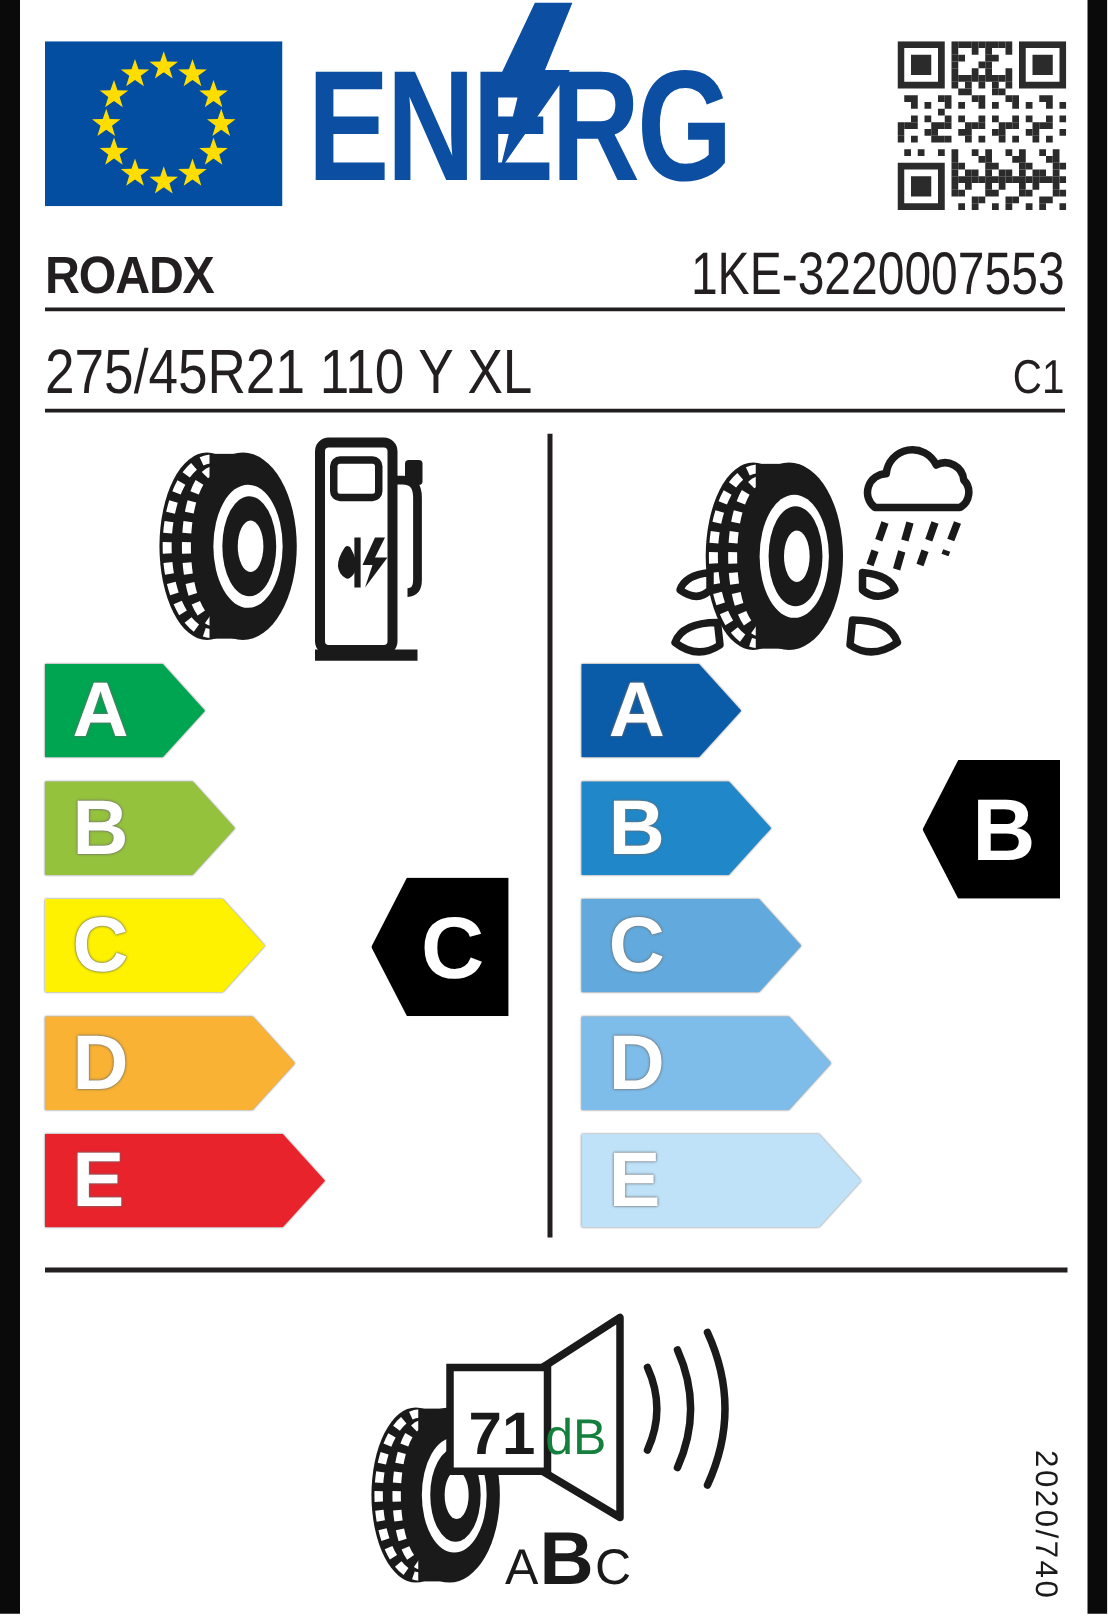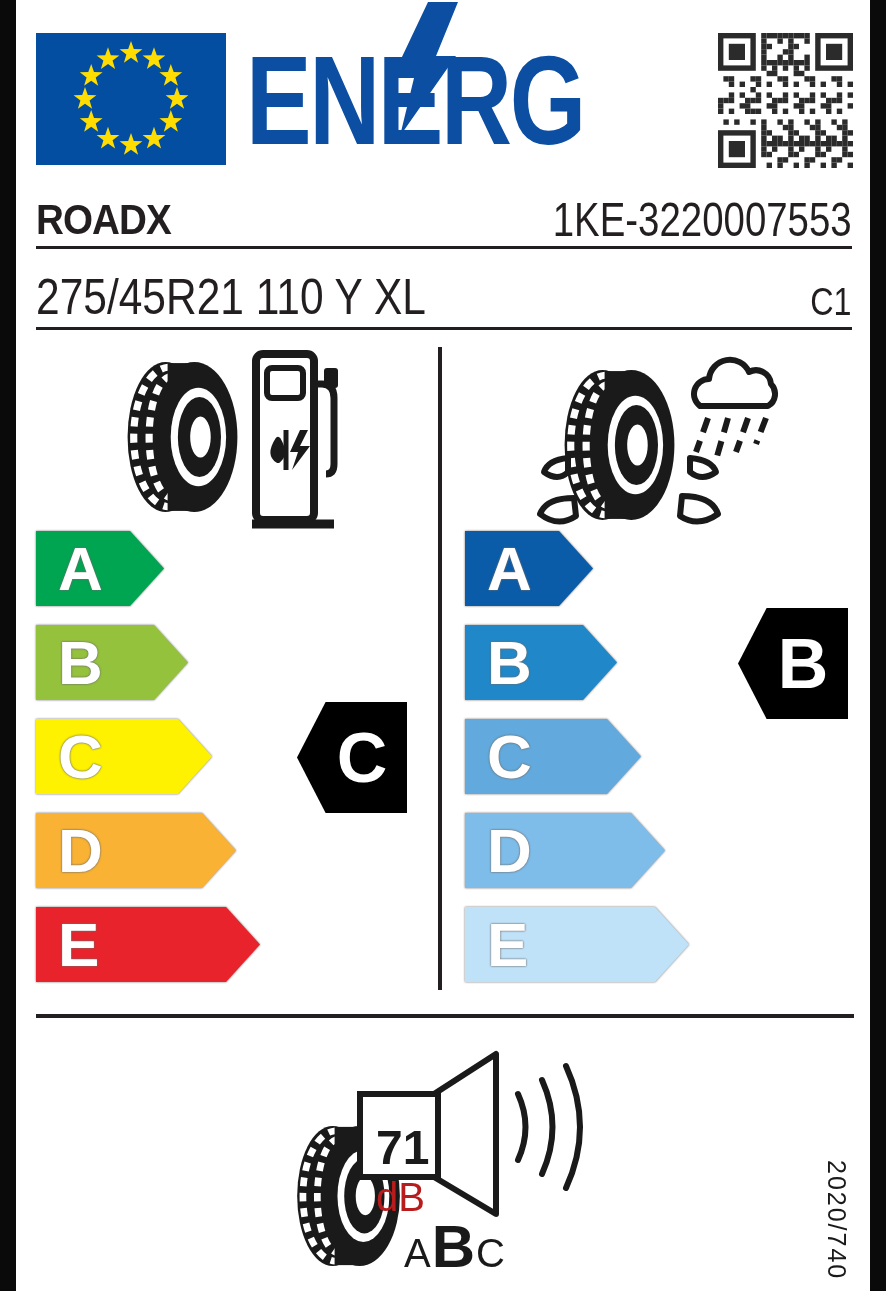--- a/index.html
+++ b/index.html
@@ -49,23 +49,23 @@
     clip-path:polygon(0 50%, 26% 0, 100% 0, 100% 100%, 26% 100%);
     display:flex;align-items:center;justify-content:center;
   }
   .indicator span{color:#fff;font-size:70px;font-weight:bold;margin-left:20px;}
   #fuel-indicator{left:297px;top:702px;}
   #wet-indicator{left:738px;top:608px;}
 
   #hr3{top:1014px;height:4px;width:818px;}
 
   
-  #noise-value-box{position:absolute;left:368px;top:1120px;width:124px;display:flex;align-items:baseline;justify-content:center;z-index:5;flex-direction:column;}
+  #noise-value-box{position:absolute;left:368px;top:1120px;width:124px;display:flex;align-items:baseline;justify-content:center;z-index:5;}
   #noise-db{font-size:48px;font-weight:bold;color:#1a1a1a;}
-  #noise-unit{font-size:40px;color:#b91c1c;margin-left:8px;}
+  #noise-unit{font-size:40px;color:#15803d;margin-left:8px;}
   #noise-classes{position:absolute;left:404px;top:1212px;display:flex;align-items:baseline;z-index:5;}
   .noise-class{font-size:40px;color:#1a1a1a;}
   .noise-class-big{font-size:60px;font-weight:bold;margin:0 1px;}
 
   #regulation{
     position:absolute;left:822px;top:1160px;font-size:25px;color:#1a1a1a;
     writing-mode:vertical-rl;letter-spacing:2px;white-space:nowrap;
   }
 </style>
 </head>

